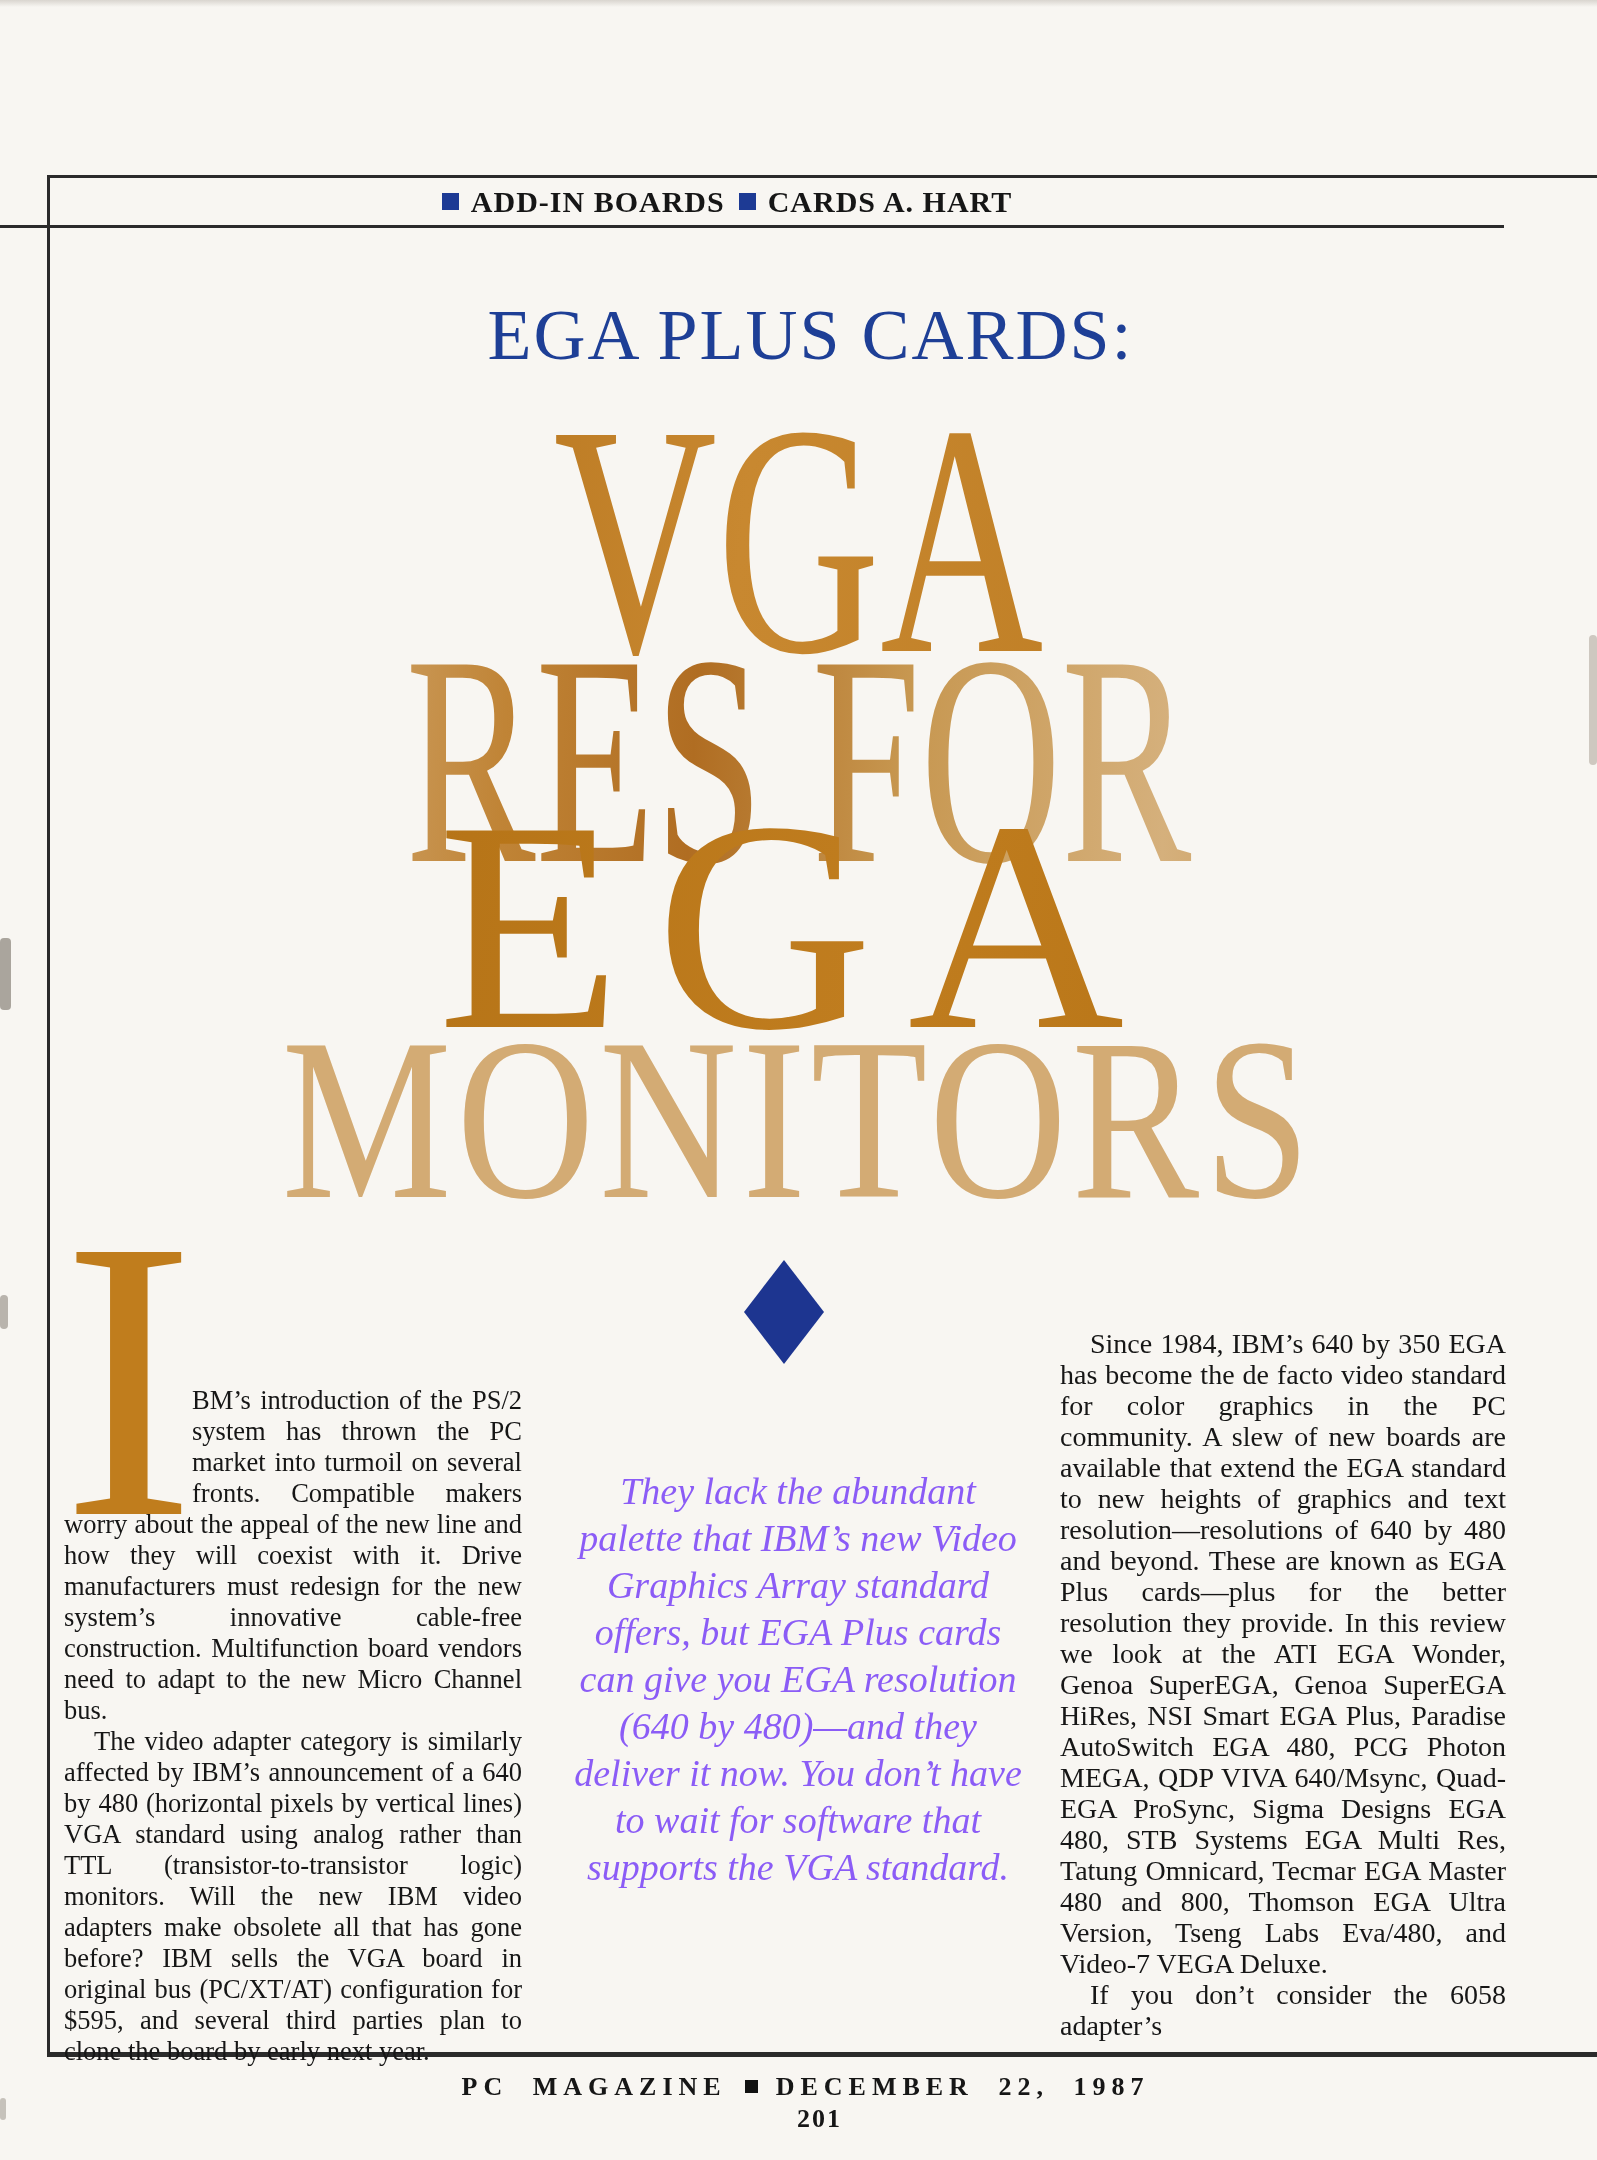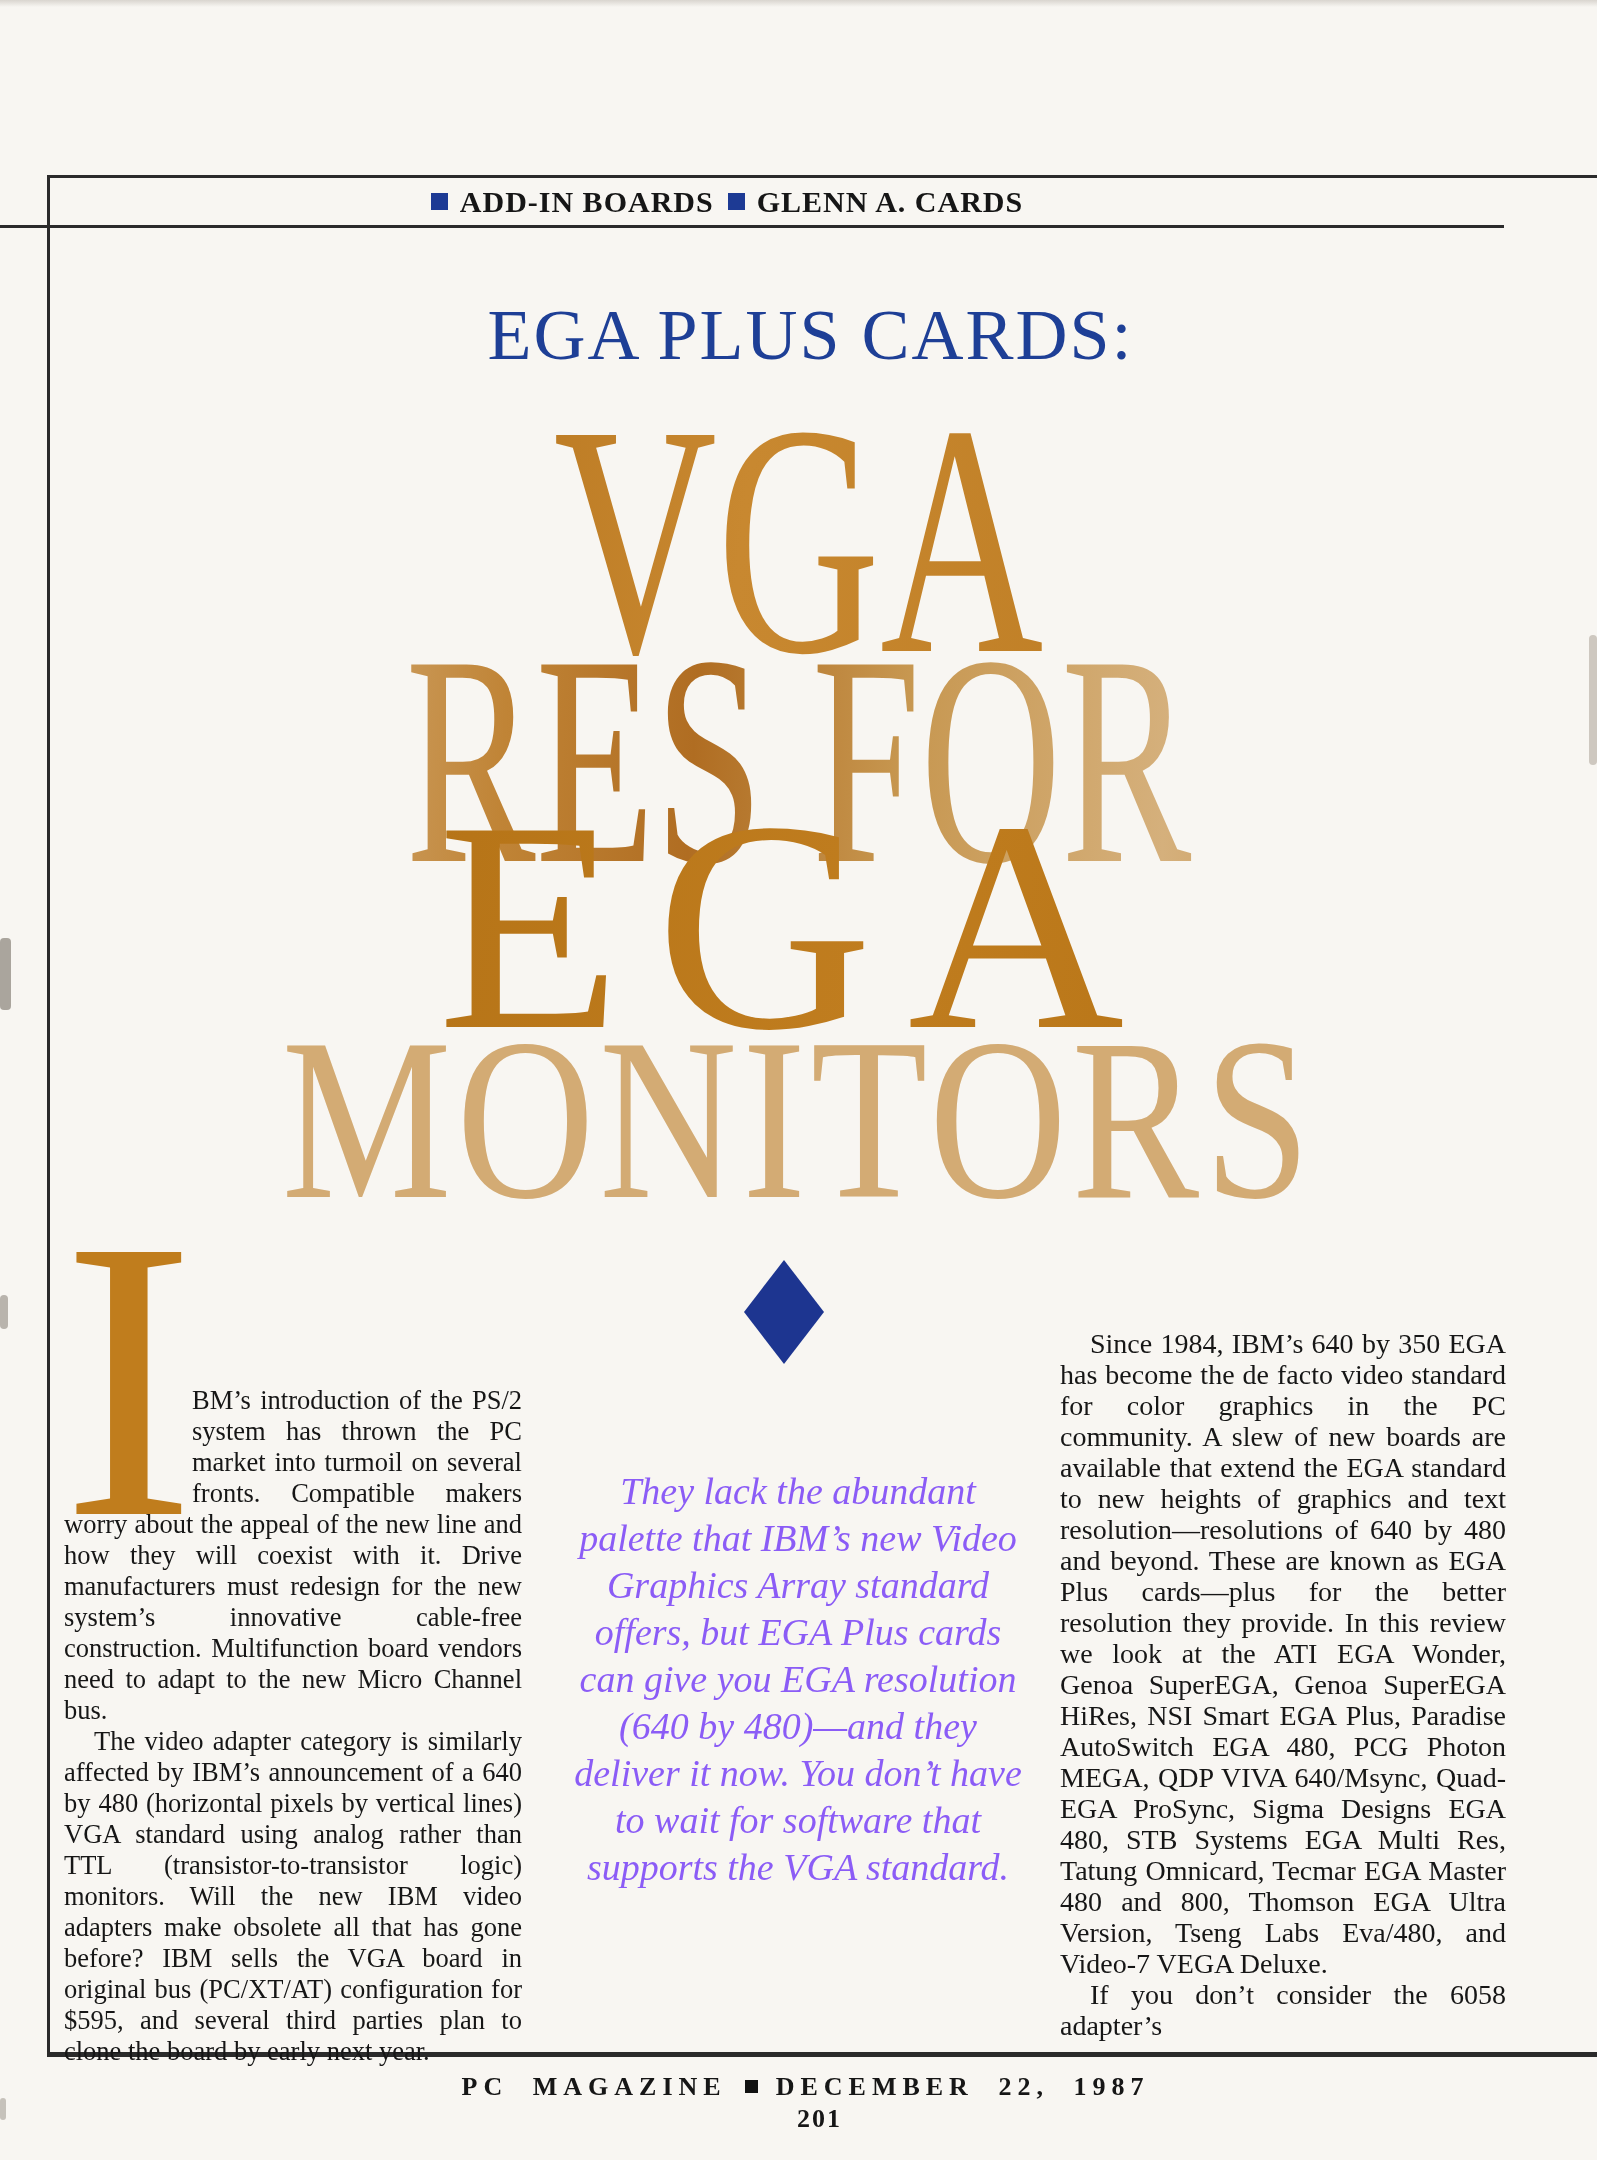--- a/index.html
+++ b/index.html
@@ -128,21 +128,21 @@
   <div class="artifact a1"></div>
   <div class="artifact a2"></div>
   <div class="artifact a3"></div>
   <div class="artifact a4"></div>
 
   <div class="frame">
     <div class="kicker-band">
       <span class="sq first"></span>
       <span>ADD-IN BOARDS</span>
       <span class="sq"></span>
-      <span>GLENN A. CARDS</span>
+      <span>CARDS A. HART</span>
     </div>
   </div>
 
   <div class="series-kicker">EGA PLUS CARDS:</div>
 
   <div class="title-line t-vga">VGA</div>
   <div class="title-line t-res">RES FOR</div>
   <div class="title-line t-ega">EGA</div>
   <div class="title-line t-mon">MONITORS</div>
 

